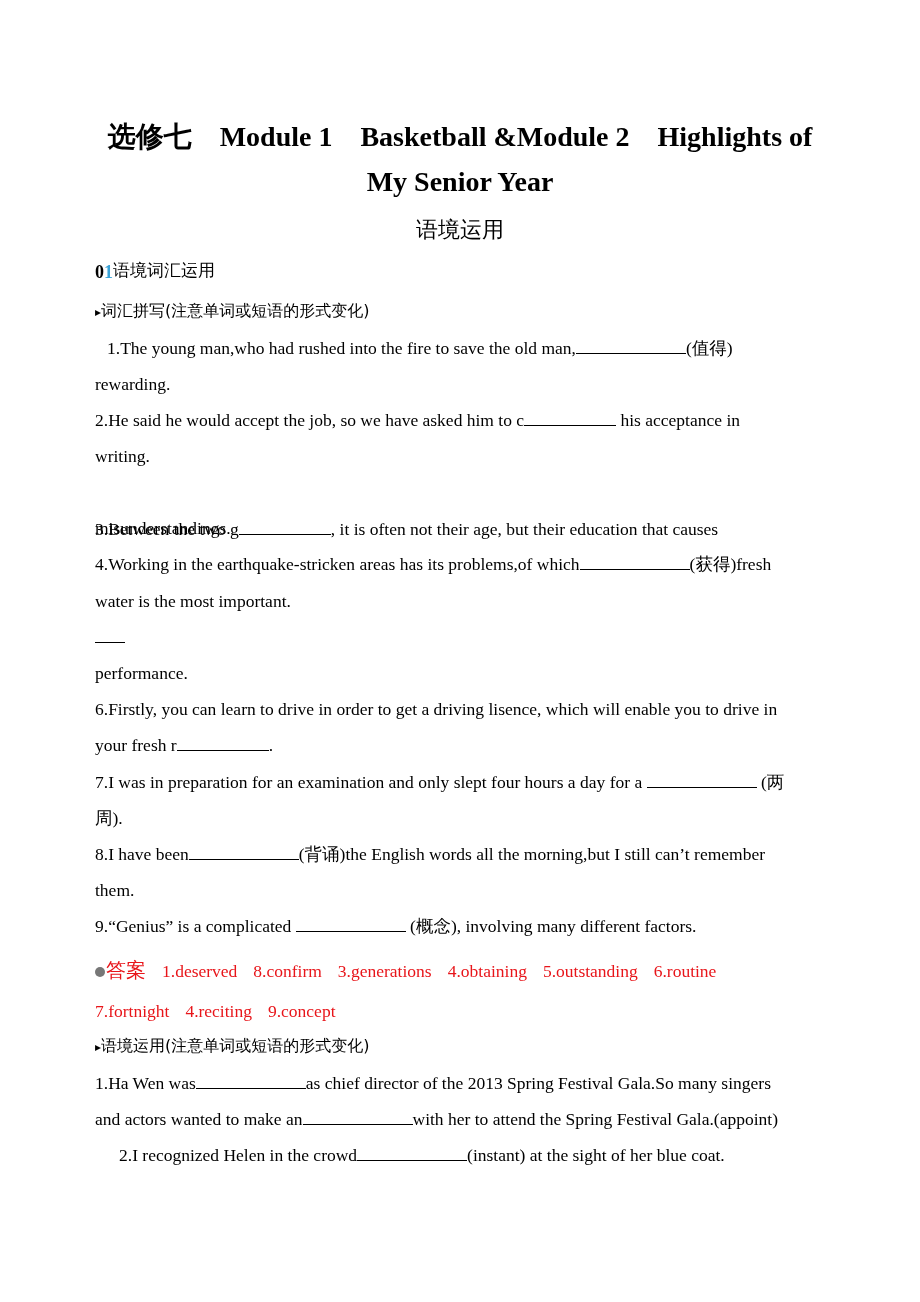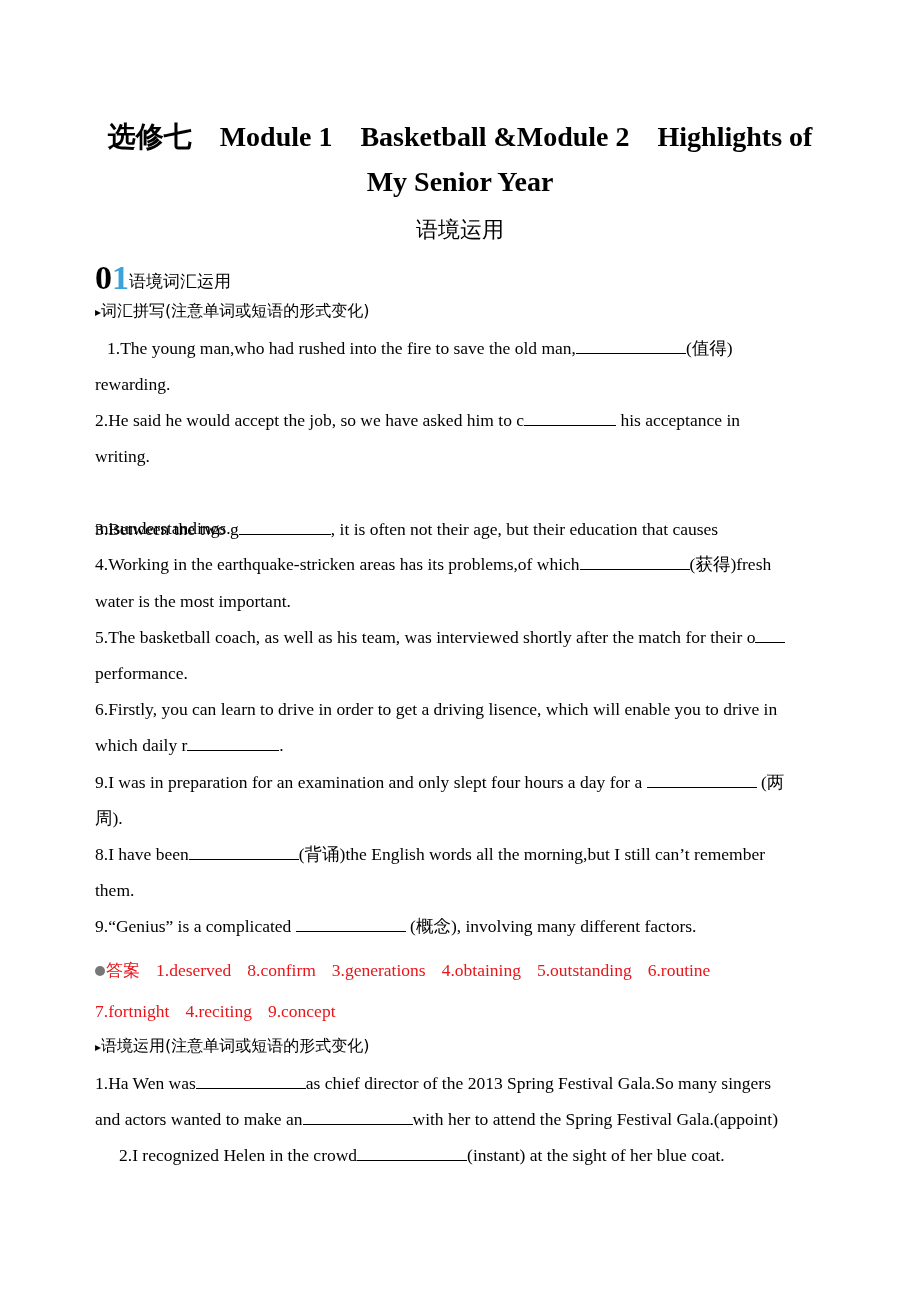--- a/index.html
+++ b/index.html
@@ -4,27 +4,27 @@
 <style>
   html, body { margin:0; padding:0; background:#ffffff; }
   body { width:920px; height:1302px; position:relative; overflow:hidden;
          font-family:"Liberation Serif", "DejaVu Serif", serif; color:#000; }
   .title { position:absolute; left:0; width:920px; text-align:center; font-weight:bold; font-size:28px; }
   .title1 { top:118px; }
   .title2 { top:166px; }
   .subtitle { position:absolute; left:0; top:215px; width:920px; text-align:center; font-size:22px; font-family:"DejaVu Sans", sans-serif; }
   .line { position:absolute; left:95px; font-size:17.5px; white-space:nowrap; line-height:22px; }
   .sec-head { position:absolute; left:95px; top:259px; font-size:17px; font-family:"DejaVu Sans", sans-serif; }
-  .sec-num { font-family:"Liberation Serif", serif; font-weight:bold; font-size:34px; vertical-align:-2px; }
+  .sec-num { font-family:"Liberation Serif", serif; font-weight:bold; font-size:18px; vertical-align:-2px; }
   .sec-num .one { color:#3aa3d8; }
   .tri { font-size:12px; }
   .blank { display:inline-block; border-bottom:1px solid #000; height:16px; vertical-align:baseline; }
   .answer { color:#e8151a; }
   .ans-badge { display:inline-block; width:10px; height:10px; border-radius:50%; background:#777; margin-right:1px; vertical-align:0px; }
-  .ans-label { font-family:"DejaVu Sans", sans-serif; font-size:17px; }
+  .ans-label { font-family:"DejaVu Sans", sans-serif; font-size:20px; }
   .gap { display:inline-block; width:16px; }
   .cn { font-family:"DejaVu Sans", sans-serif; font-size:16px; }
 </style>
 </head>
 <body>
 
 <div class="title title1">选修七　Module 1　Basketball &amp;Module 2　Highlights of</div>
 <div class="title title2">My Senior Year</div>
 <div class="subtitle">语境运用</div>
 
@@ -50,31 +50,31 @@
   <span>3.Between the two g</span><span class="blank" style="width:92px"></span><span>, it is often not their age, but their education that causes</span>
 </div>
 <div class="line" style="top:517px;">misunderstandings.</div>
 
 <div class="line" style="top:553px;">
   <span>4.Working in the earthquake-stricken areas has its problems,of which</span><span class="blank" style="width:110px"></span><span>(获得)fresh</span>
 </div>
 <div class="line" style="top:590px;">water is the most important.</div>
 
 <div class="line" style="top:626px;">
-  <span>5.The basketball coach, as well as his team, was interviewed shortly after the match for their o</span><span class="blank" style="width:30px"></span>
+  <span class="blank" style="width:30px"></span>
 </div>
 <div class="line" style="top:662px;">performance.</div>
 
 <div class="line" style="top:698px;">6.Firstly, you can learn to drive in order to get a driving lisence, which will enable you to drive in</div>
 <div class="line" style="top:734px;">
-  <span>which daily r</span><span class="blank" style="width:92px"></span><span>.</span>
+  <span>your fresh r</span><span class="blank" style="width:92px"></span><span>.</span>
 </div>
 
 <div class="line" style="top:771px;">
-  <span>9.I was in preparation for an examination and only slept four hours a day for a </span><span class="blank" style="width:110px"></span><span> (两</span>
+  <span>7.I was in preparation for an examination and only slept four hours a day for a </span><span class="blank" style="width:110px"></span><span> (两</span>
 </div>
 <div class="line" style="top:807px;">周).</div>
 
 <div class="line" style="top:843px;">
   <span>8.I have been</span><span class="blank" style="width:110px"></span><span>(背诵)the English words all the morning,but I still can’t remember</span>
 </div>
 <div class="line" style="top:879px;">them.</div>
 
 <div class="line" style="top:915px;">
   <span>9.“Genius” is a complicated </span><span class="blank" style="width:110px"></span><span> (概念), involving many different factors.</span>

